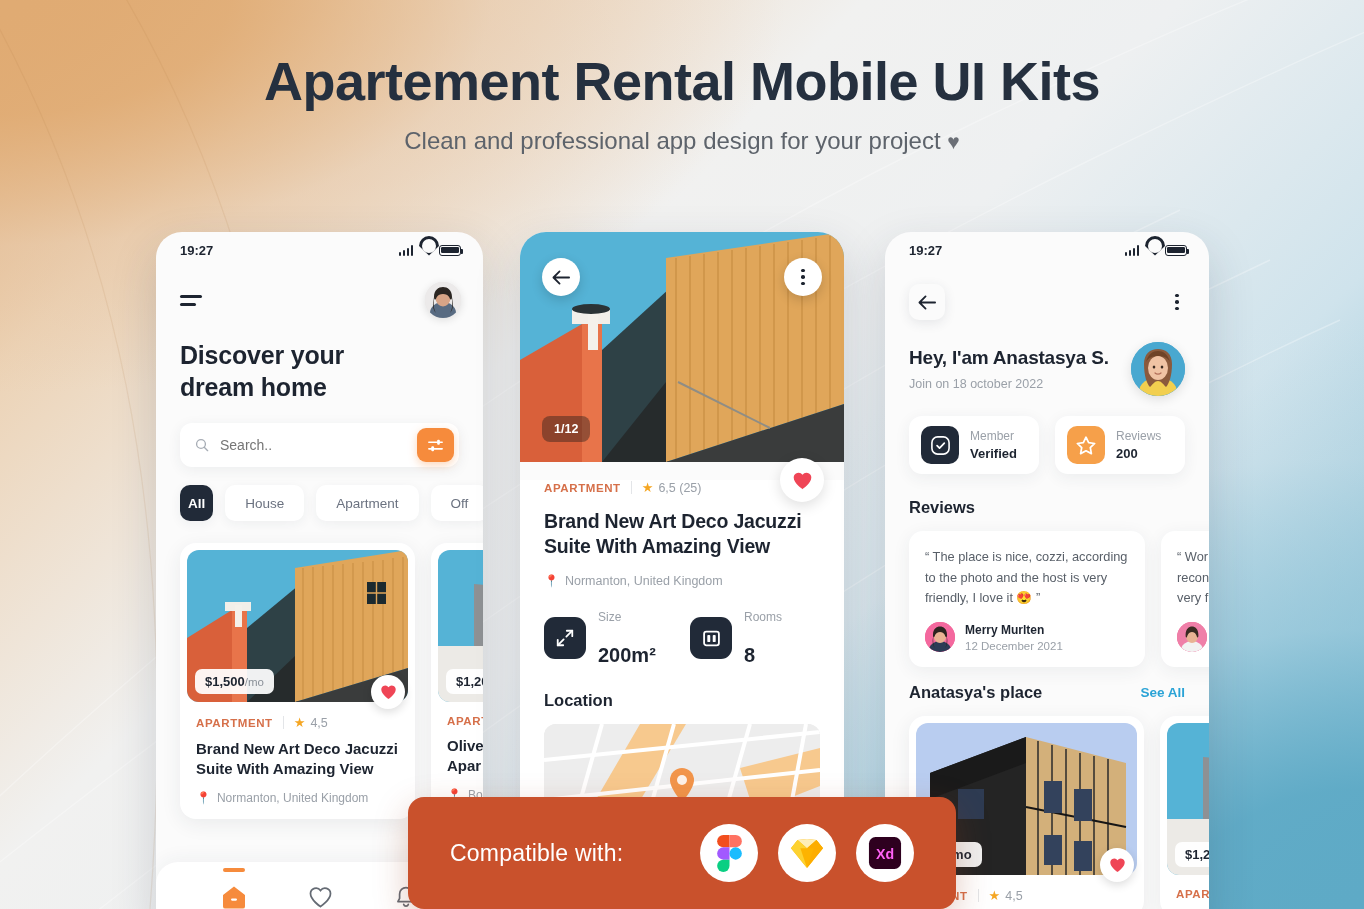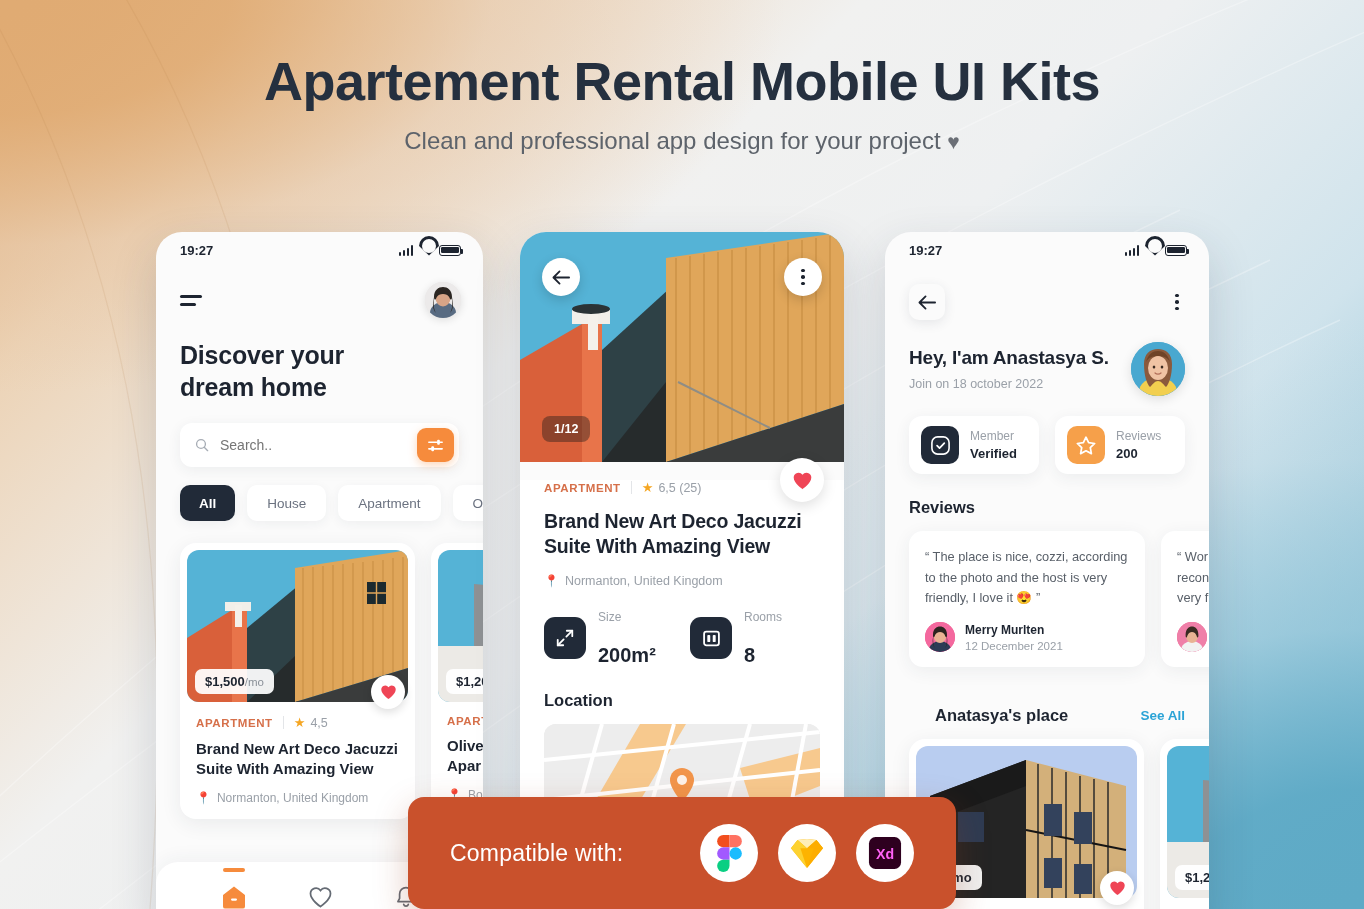--- a/index.html
+++ b/index.html
@@ -81,21 +81,21 @@
     width:37px; height:34px; background:#f68b3c; border-radius:9px;
     display:flex; align-items:center; justify-content:center; border:0; cursor:pointer;
     box-shadow:0 3px 9px rgba(246,139,60,.35);
   }
   .chips { margin:18px 0 0 24px; display:flex; gap:12px; }
   .chip {
     background:#fff; border-radius:10px; padding:0 20px; height:36px;
     display:flex; align-items:center; font-size:13.5px; color:#6b7280; font-weight:500;
     white-space:nowrap; box-shadow:0 3px 12px rgba(40,50,70,0.06); cursor:pointer;
   }
-  .chip.active { background:#212a38; color:#fff; font-weight:bold; padding:0 19px; }
+  .chip.active { background:#212a38; color:#fff; font-weight:bold; padding:0 8px; }
   .cards-row { margin:22px 0 0 24px; display:flex; gap:16px; }
   .prop-card {
     width:235px; flex:0 0 235px; background:#fff; border-radius:16px;
     box-shadow:0 5px 20px rgba(40,50,70,0.08); padding:7px 7px 14px; position:relative;
   }
   .prop-img { height:152px; border-radius:12px; overflow:hidden; position:relative; }
   .price-tag {
     position:absolute; left:8px; bottom:8px; background:rgba(255,255,255,.93);
     border-radius:7px; padding:5px 10px; font-size:13px; font-weight:bold; color:#1d2430;
   }
@@ -173,21 +173,21 @@
   .stat-lbl { font-size:12px; color:#9aa0a8; }
   .stat-val { font-size:13px; font-weight:bold; color:#1d2430; margin-top:3px; }
   .rev-head { font-size:16.5px; font-weight:bold; color:#1d2430; padding:24px 24px 0; }
   .rev-row { display:flex; gap:16px; padding:14px 0 0 24px; }
   .rev-card { flex:0 0 236px; width:236px; background:#fff; border-radius:14px; padding:16px 16px 15px; box-shadow:0 4px 18px rgba(40,50,70,.07); }
   .rev-txt { font-size:12.8px; line-height:1.62; color:#585f68; }
   .rev-user { display:flex; align-items:center; gap:10px; margin-top:13px; }
   .rev-av { width:30px; height:30px; border-radius:50%; overflow:hidden; flex:0 0 30px; background:#f06292; }
   .rev-nm { font-size:12px; font-weight:bold; color:#1d2430; }
   .rev-dt { font-size:11.5px; color:#9aa0a8; margin-top:3px; }
-  .place-head { display:flex; align-items:center; justify-content:space-between; padding:39px 24px 0;margin-left:26px; }
+  .place-head { display:flex; align-items:center; justify-content:space-between; padding:16px 24px 0; }
   .place-ttl { font-size:16.5px; font-weight:bold; color:#1d2430; }
   .see-all { font-size:13.5px; font-weight:bold; color:#2aa3d6; cursor:pointer; }
   .place-row { display:flex; gap:16px; padding:14px 0 0 24px; }
 
   
   .compat {
     position:absolute; left:408px; top:797px; width:548px; height:112px;
     background:#c9512c; border-radius:16px; display:flex; align-items:center;
     padding:0 42px; z-index:10; box-shadow:0 12px 34px rgba(150,60,30,.28);
   }

